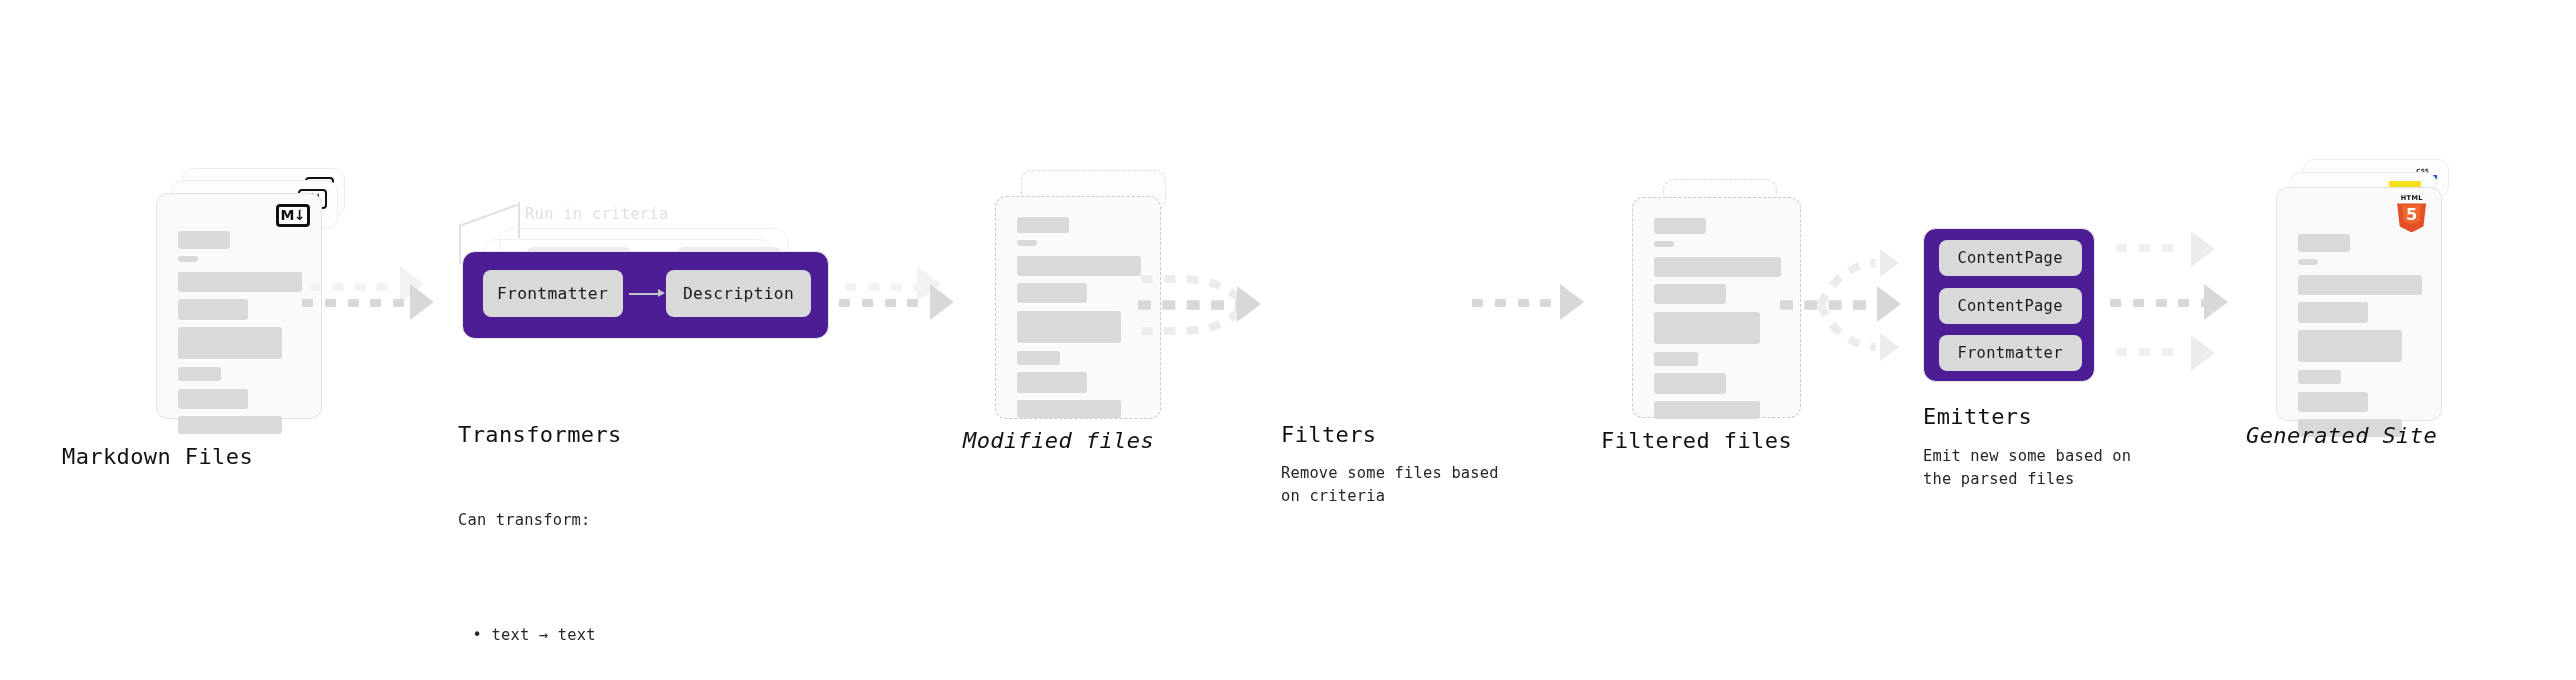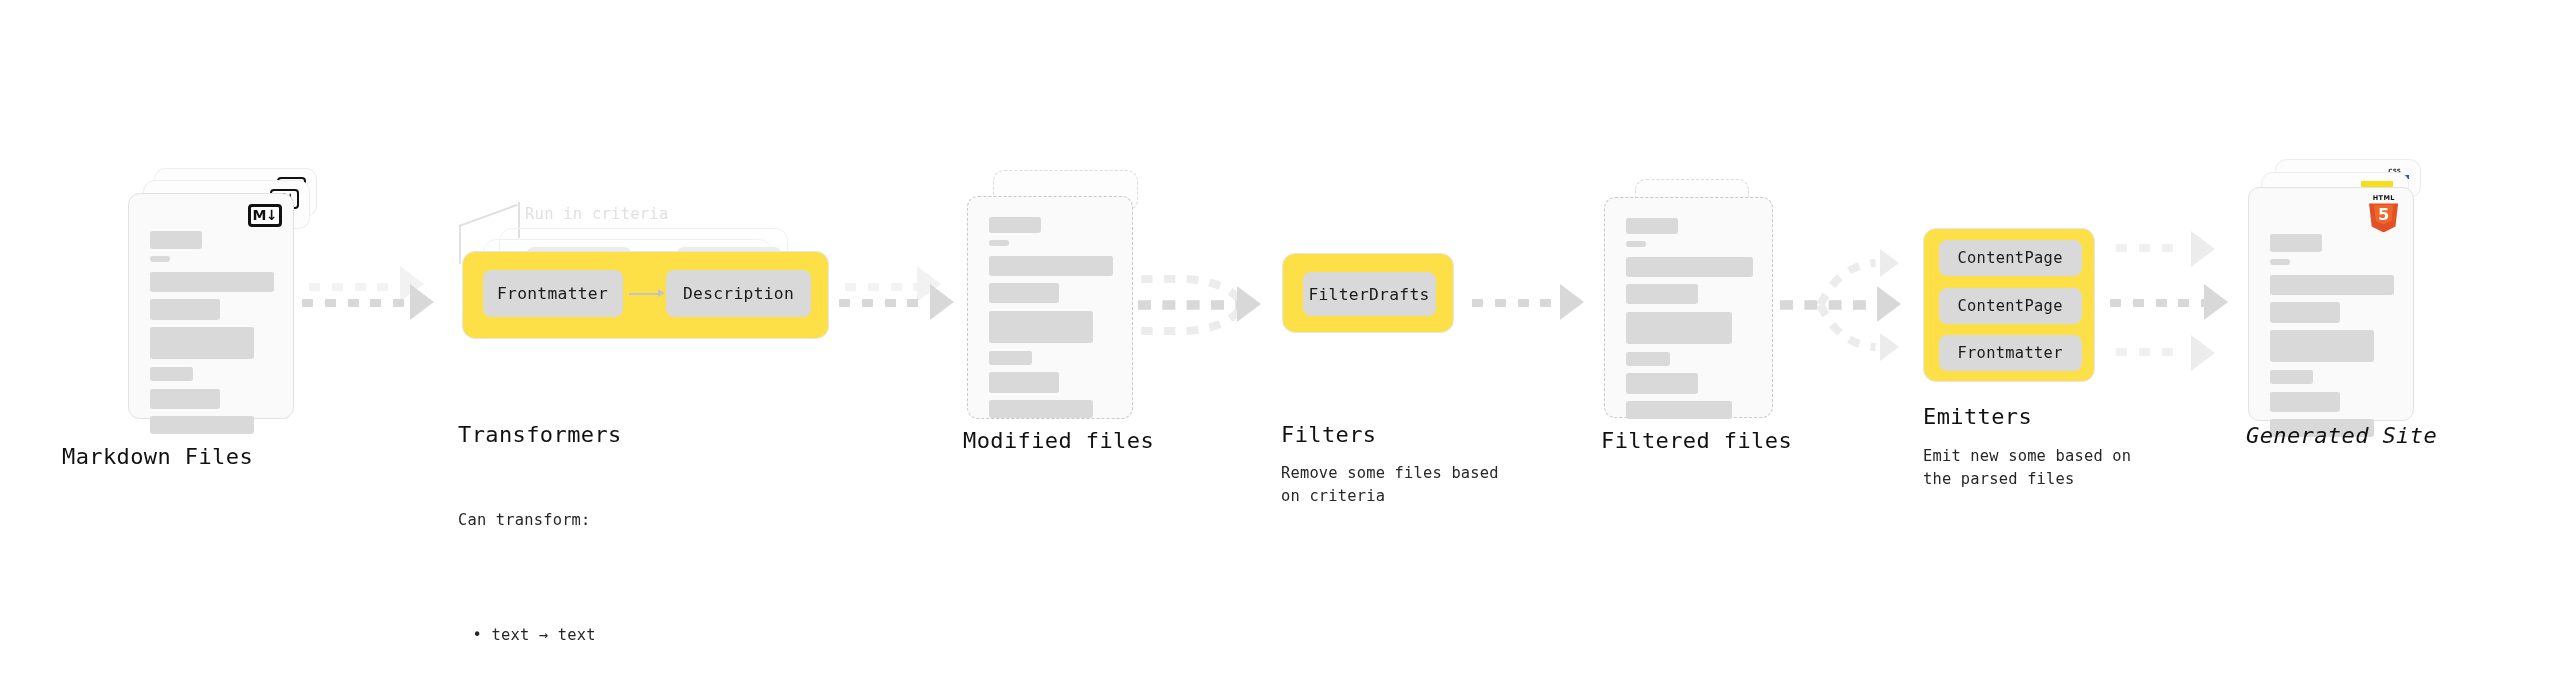--- a/index.html
+++ b/index.html
@@ -14,20 +14,21 @@
   .node{position:absolute;}
 
   
   .cardstack{position:absolute;}
   .card{
     position:absolute;
     background:#fafafa;
     border:1.6px solid #e2e2e2;
     border-radius:11.4px;
     box-sizing:border-box;
+    margin-left:28px;
   }
   .card.ghost{background:#fdfdfd;border-color:#ededed;}
   .card.dashed{background:#fafafa;border:1.6px dashed #c9c9c9;}
   .card.dashed.ghost{background:#fdfdfd;border:1.6px dashed #dcdcdc;}
 
   .bars{position:absolute;left:21px;right:19.5px;top:37px;}
   .bar{background:#d9d9d9;border-radius:2.4px;margin-bottom:7.3px;}
 
   
   .md-badge{
@@ -65,21 +66,21 @@
   .css-word{
     position:absolute;top:0;left:0;width:28px;text-align:center;
     font-family:"DejaVu Sans","Liberation Sans",sans-serif;
     font-size:5.7px;font-weight:bold;color:#222;line-height:6.5px;letter-spacing:0.2px;
   }
   .css-bar{position:absolute;top:7.3px;left:0;width:28px;height:3.3px;background:#264de4;}
   .js-badge{position:absolute;width:32.5px;height:18px;background:#f7df1e;}
 
   
   .panel{
-    position:absolute;background:#fde047;
+    position:absolute;background:#4c1d95;
     border:1.6px solid #e6e6e6;border-radius:13px;box-sizing:border-box;
   }
   .panel.ghost{border-color:#f0f0f0;background:transparent;}
   .pill{
     position:absolute;background:#d9d9d9;border-radius:8.1px;
     display:flex;align-items:center;justify-content:center;
     font-size:16.3px;color:#1a1a1a;letter-spacing:0.3px;box-sizing:border-box;
     white-space:nowrap;
   }
   .pill.ghost{background:#ececec;color:transparent;}
@@ -252,36 +253,33 @@
         <div class="bar" style="width:19.5px;height:5.7px;margin-bottom:9.8px;"></div>
         <div class="bar" style="width:100%;height:20.3px;"></div>
         <div class="bar" style="width:57%;height:20.3px;"></div>
         <div class="bar" style="width:84%;height:32.5px;"></div>
         <div class="bar" style="width:35%;height:14.6px;"></div>
         <div class="bar" style="width:57%;height:20.3px;"></div>
         <div class="bar" style="width:84%;height:18px;"></div>
       </div>
     </div>
   </div>
-  <div class="title" style="left:963px;top:428px;">Modified files</div>
+  <div class="title" style="left:963px;top:428px;font-style:italic;">Modified files</div>
 
   <div class="node">
     <div class="curve" style="left:1138px;top:244px;">
       <svg width="146" height="122" viewBox="0 0 180 150">
         <path d="M4 43 L60 43 Q112 46 130 75" fill="none" stroke="#ececec" stroke-width="10" stroke-dasharray="14 14" stroke-linecap="butt"></path>
         <path d="M4 107 L60 107 Q112 104 130 75" fill="none" stroke="#ececec" stroke-width="10" stroke-dasharray="14 14" stroke-linecap="butt"></path>
         <path d="M0 75 L132 75" fill="none" stroke="#d8d8d8" stroke-width="12" stroke-dasharray="16 14" stroke-linecap="butt"></path>
       </svg>
     </div>
     <div class="ahead" style="left:1237px;top:286px;"></div>
   </div>
 
-  <div class="panel" style="left:1282px;top:253px;width:172px;height:80px;">
-    <div class="pill" style="left:19.5px;top:18px;width:133px;height:44px;">FilterDrafts</div>
-  </div>
   <div class="title" style="left:1281px;top:422px;">Filters</div>
   <div class="desc" style="left:1281px;top:462px;">Remove some files based
 on criteria</div>
 
   <div class="node">
     <div class="dotline" style="left:1472px;top:299px;width:106px;">
       <i style="left:0px;background:#d8d8d8;"></i>
         <i style="left:23px;background:#d8d8d8;"></i>
         <i style="left:46px;background:#d8d8d8;"></i>
       <i style="left:68px;background:#d8d8d8;"></i>

